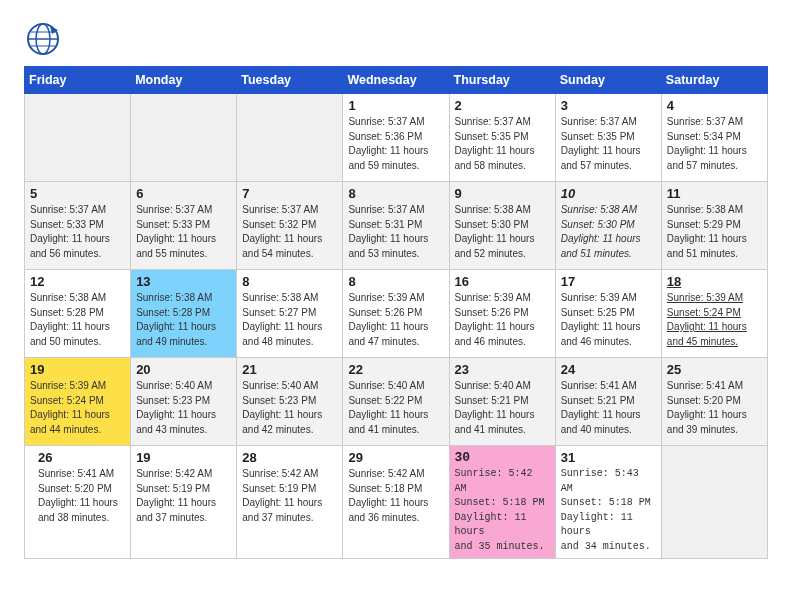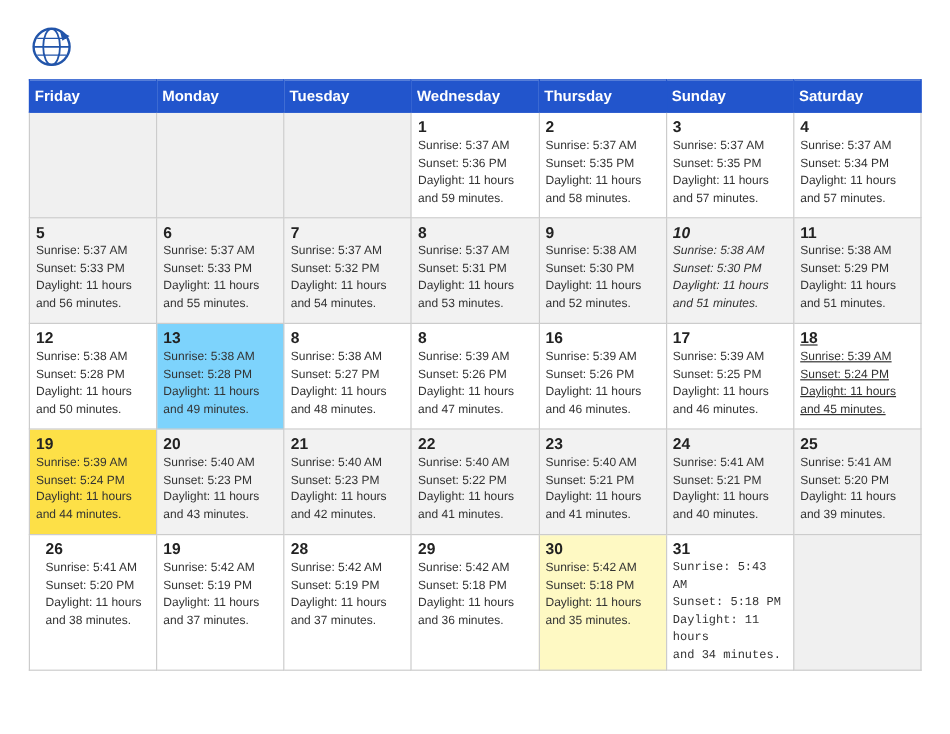--- a/index.html
+++ b/index.html
@@ -349,21 +349,21 @@
 Daylight: 11 hours
 and 37 minutes.</div>
           </td>
           <td style="background: rgb(255, 255, 255);">
             <span class="day-number">29</span>
             <div class="day-info" style="white-space: pre-line;">Sunrise: 5:42 AM
 Sunset: 5:18 PM
 Daylight: 11 hours
 and 36 minutes.</div>
           </td>
-          <td style="background: #fef9c3;">
+          <td style="background: #f9a8d4; font-family: Liberation Mono, monospace;">
             <span class="day-number">30</span>
             <div class="day-info" style="white-space: pre-line;">Sunrise: 5:42 AM
 Sunset: 5:18 PM
 Daylight: 11 hours
 and 35 minutes.</div>
           </td>
           <td style="background: rgb(255, 255, 255);">
             <span class="day-number">31</span>
             <div class="day-info" style="white-space: pre-line; font-family: Liberation Mono, monospace;">Sunrise: 5:43 AM
 Sunset: 5:18 PM

